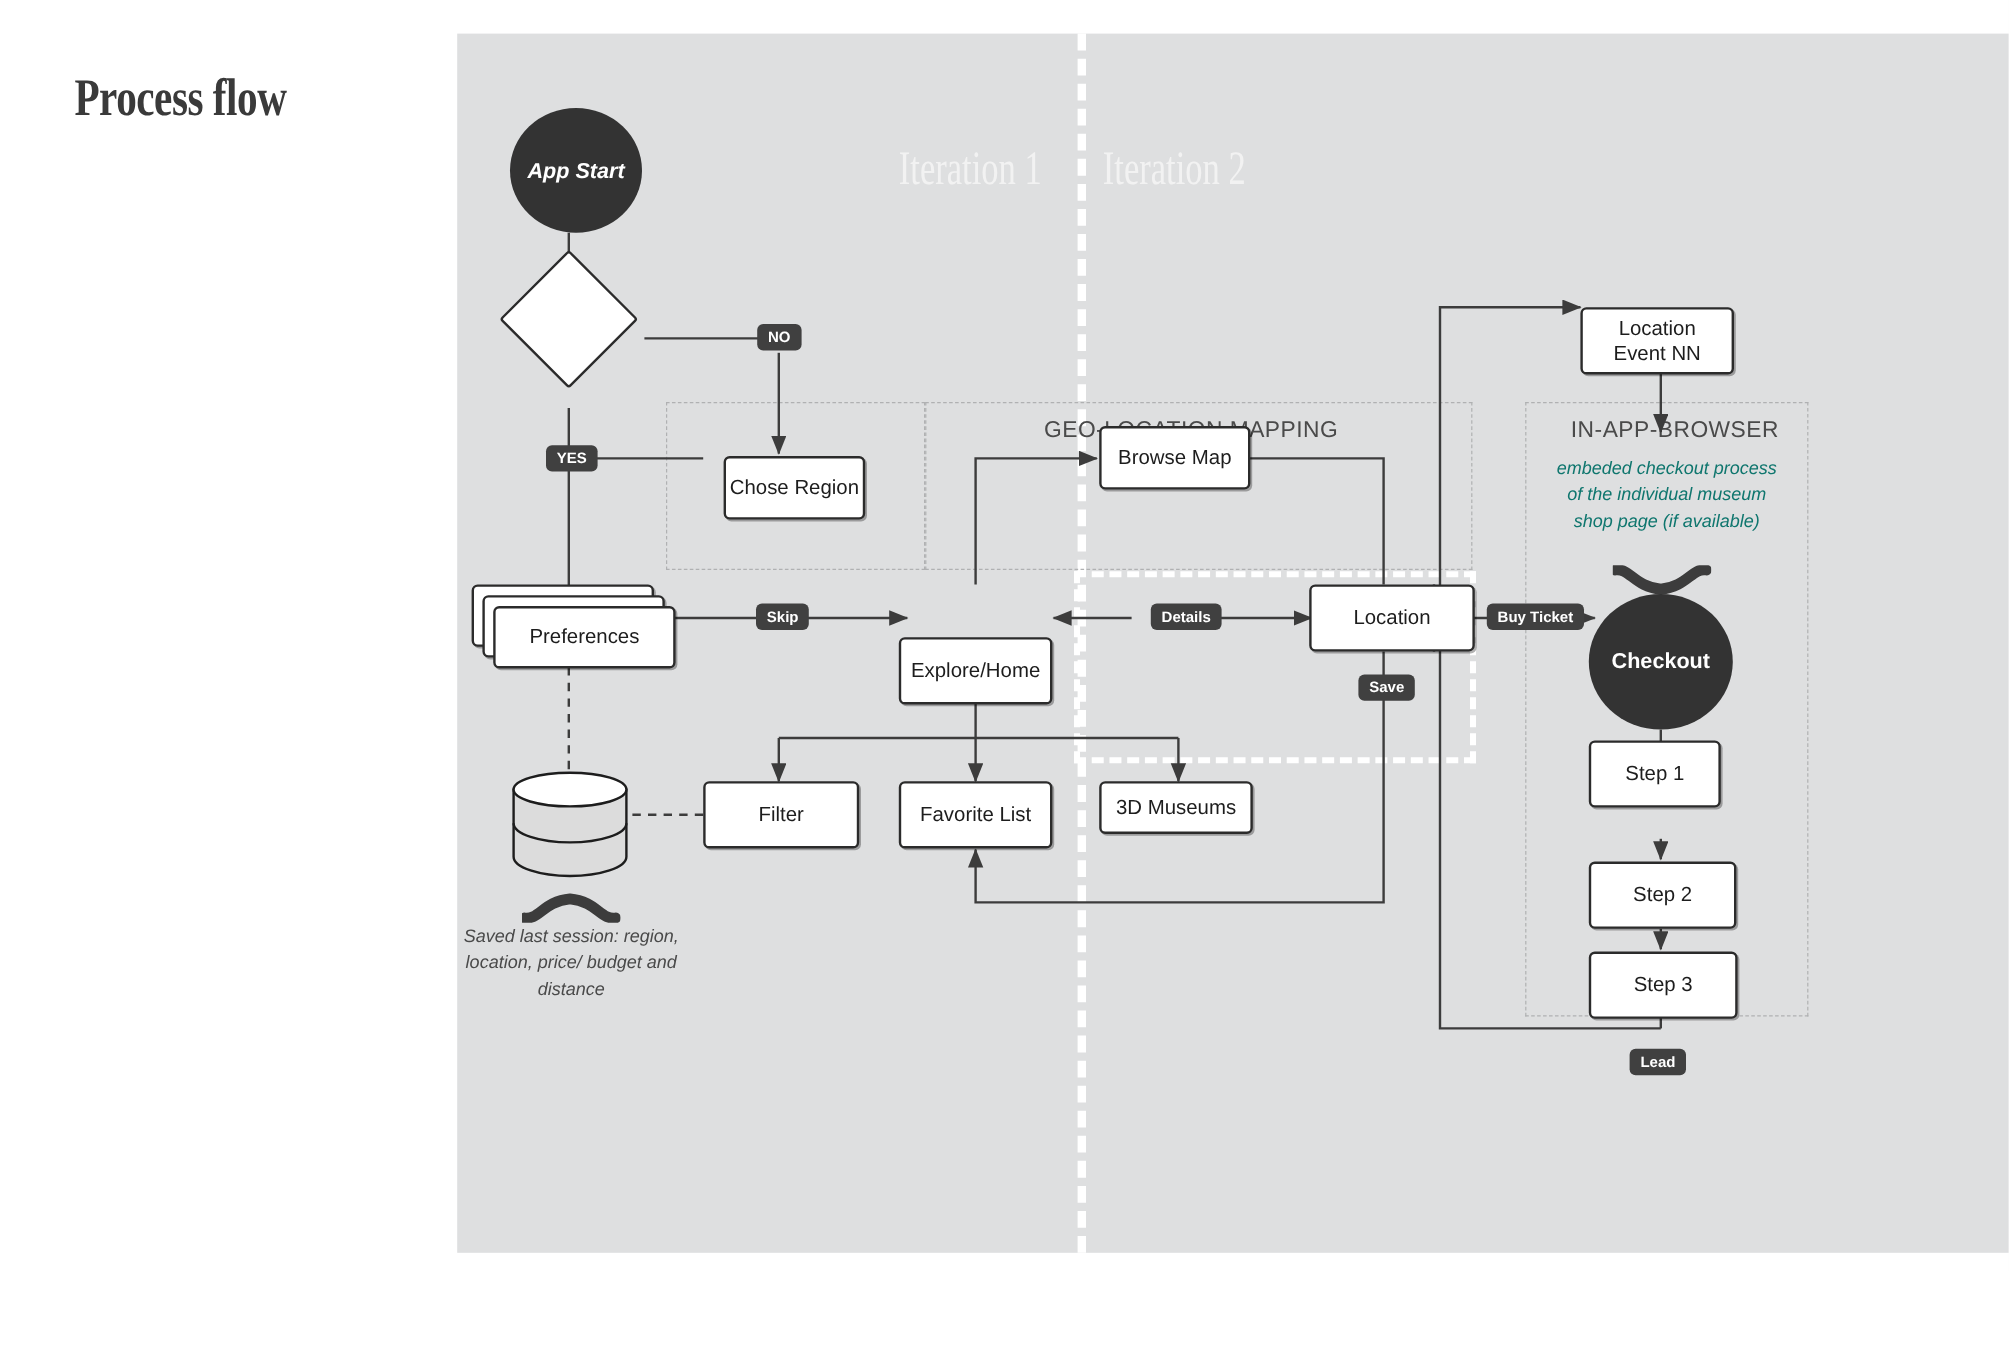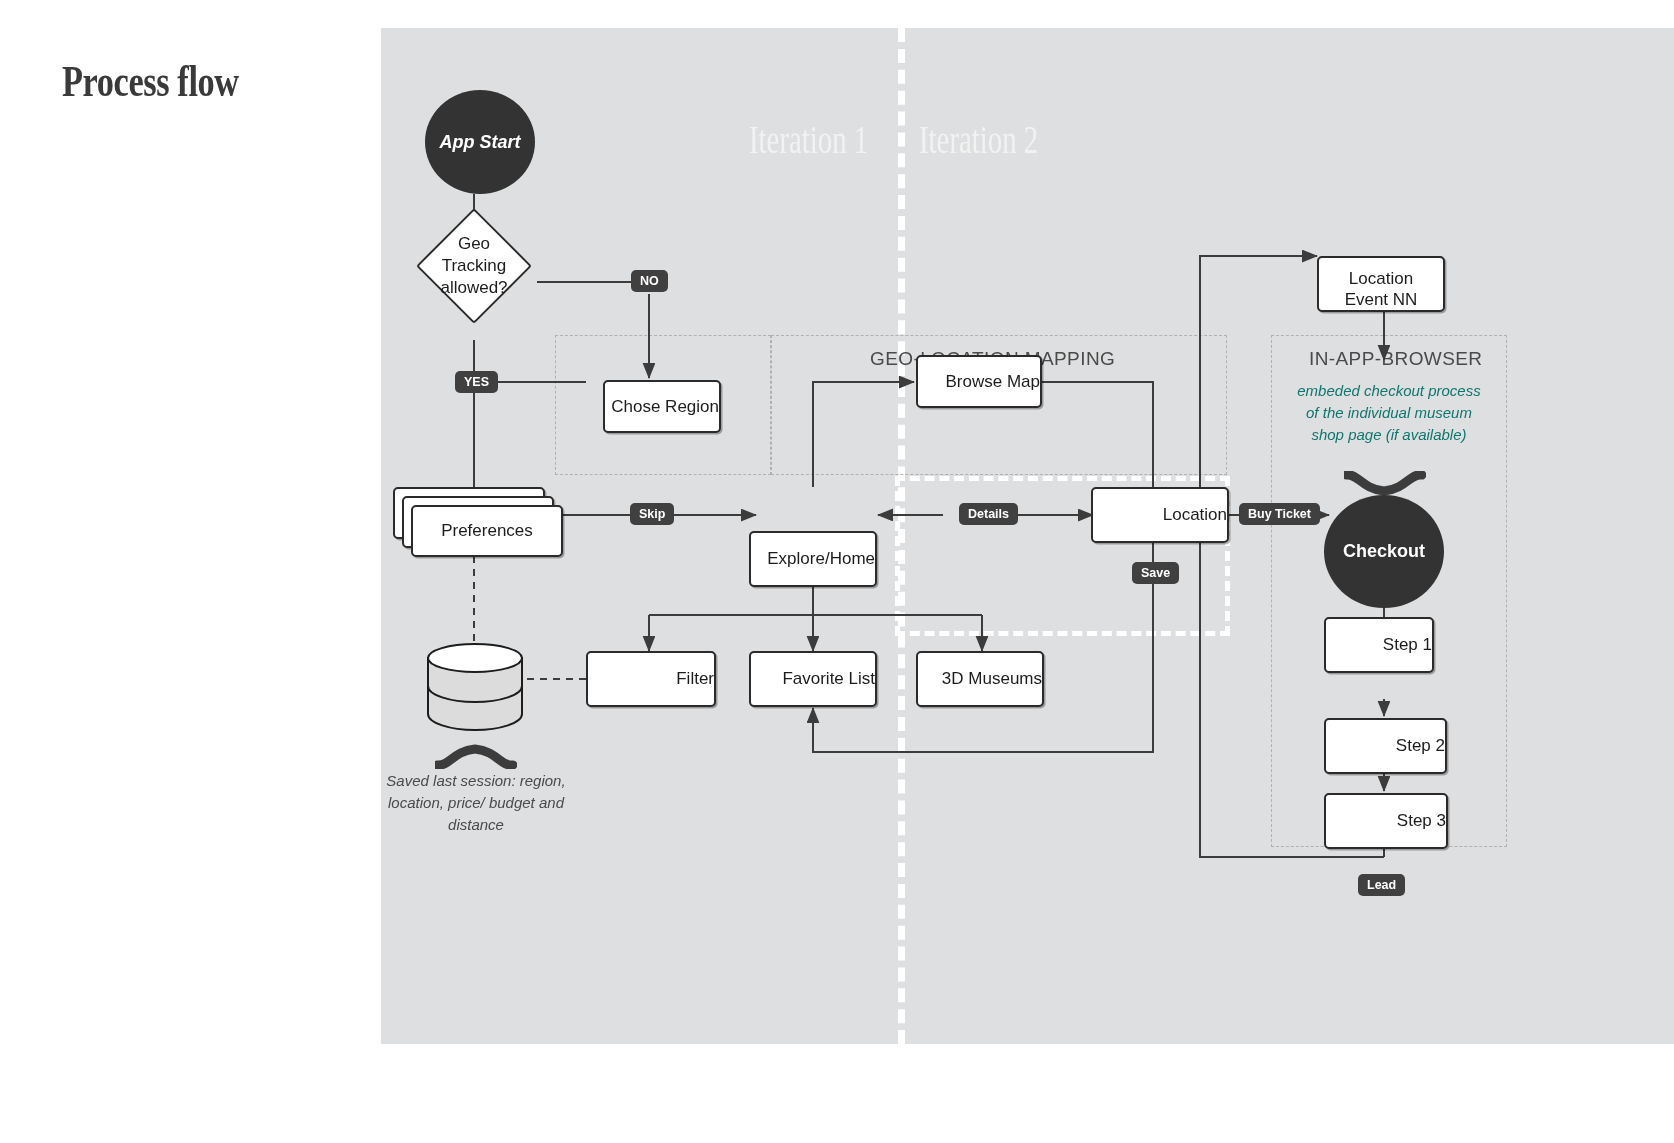--- a/index.html
+++ b/index.html
@@ -17,21 +17,21 @@
   #canvas{
     position:absolute;left:381px;top:28px;width:1293px;height:1016px;
     background:#dedfe0;
   }
 
   
   .node{position:absolute;box-sizing:border-box;display:flex;align-items:center;
         justify-content:center;text-align:center;}
   .boxnode{background:#ffffff;border:2px solid #2b2b2b;border-radius:5px;
            font-size:17px;color:#1d1d1d;line-height:1.25;
-           box-shadow:1.5px 1.5px 0 rgba(0,0,0,.30);justify-content:flex-end;}
+           box-shadow:1.5px 1.5px 0 rgba(0,0,0,.30);}
   .circnode{background:#333333;border-radius:50%;color:#ffffff;font-weight:700;
             font-size:18px;}
   .diamond-wrap{position:absolute;}
   .diamond{position:absolute;inset:0;background:#ffffff;border:2px solid #2b2b2b;
            transform:rotate(45deg);border-radius:3px;}
   .diamond-label{position:absolute;inset:0;display:flex;align-items:center;
                  justify-content:center;text-align:center;font-size:17px;
                  color:#1d1d1d;line-height:1.3;}
 
   
@@ -148,27 +148,20 @@
     <path class="dash" d="M93,515 L93,617"></path>
 
     <path class="dash" d="M146,651 L205,651"></path>
   </svg>
 
   <div class="node circnode" style="left:44px;top:62px;width:110px;height:104px;font-style:italic;">App Start</div>
 
   <div class="diamond-wrap" style="left:52px;top:197px;width:82px;height:82px;">
     <div class="diamond"></div>
   </div>
-  <div class="diamond-label" style="left:33px;top:197px;width:120px;height:82px;">
-    <div>
-      <span>Geo</span><br>
-      <span>Tracking</span><br>
-      <span>allowed?</span>
-    </div>
-  </div>
 
   <div class="badge" style="left:250px;top:242px;">NO</div>
   <div class="badge" style="left:74px;top:343px;">YES</div>
 
   <div class="node boxnode" style="left:222px;top:352px;width:118px;height:53px;">Chose Region</div>
 
   <div class="stack" style="left:12px;top:459px;width:166px;height:66px;">
     <div class="card s1" style="width:148px;height:48px;"></div>
     <div class="card s2" style="width:148px;height:48px;"></div>
     <div class="card s3" style="width:148px;height:48px;">Preferences</div>
@@ -182,21 +175,21 @@
 
   <div class="badge" style="left:578px;top:475px;">Details</div>
 
   <div class="node boxnode" style="left:710px;top:459px;width:138px;height:56px;">Location</div>
 
   <div class="badge" style="left:751px;top:534px;">Save</div>
   <div class="badge" style="left:858px;top:475px;">Buy Ticket</div>
 
   <div class="node boxnode" style="left:205px;top:623px;width:130px;height:56px;">Filter</div>
   <div class="node boxnode" style="left:368px;top:623px;width:128px;height:56px;">Favorite List</div>
-  <div class="node boxnode" style="left:535px;top:623px;width:128px;height:56px;">3D Museums</div>
+  <div class="node boxnode" style="left:535px;top:623px;width:128px;height:44px;">3D Museums</div>
 
   <div class="node boxnode" style="left:936px;top:228px;width:128px;height:56px;flex-direction:column;">
     <span>Location</span>
     <span>Event NN</span>
   </div>
 
   <svg style="position:absolute;left:963px;top:443px;width:82px;height:28px;">
     <path d="M2,4 C14,2 18,18 40,20 C62,18 66,2 78,4" fill="none" stroke="#3c3c3c" stroke-width="9" stroke-linecap="round"></path>
   </svg>
 

